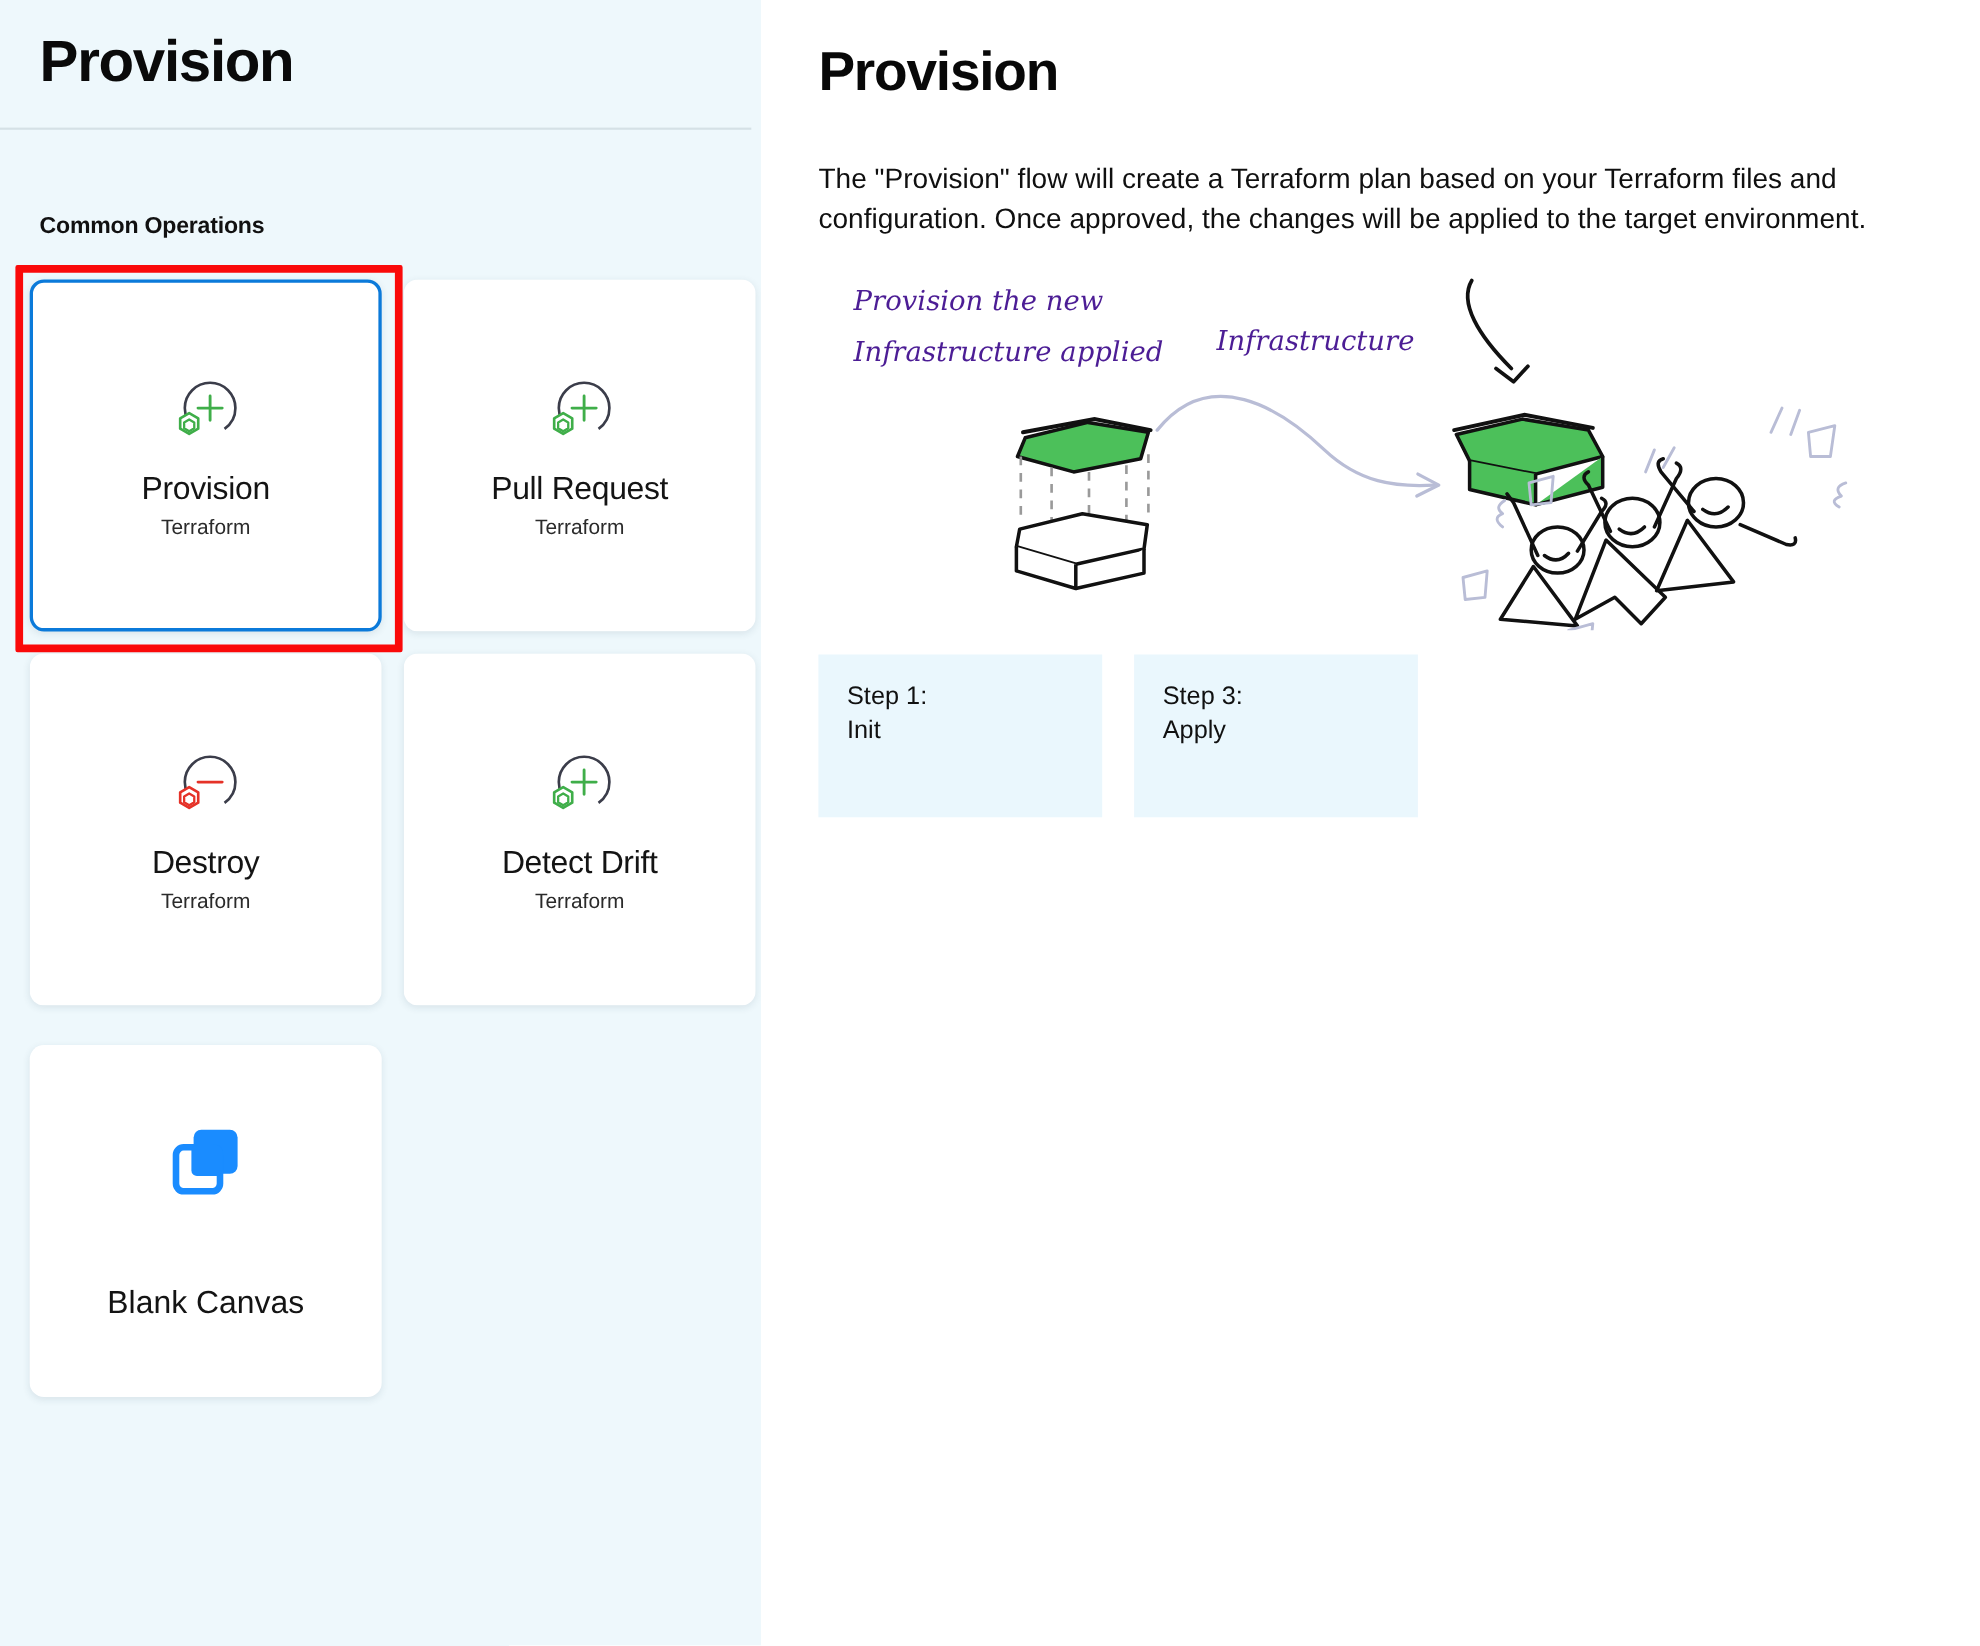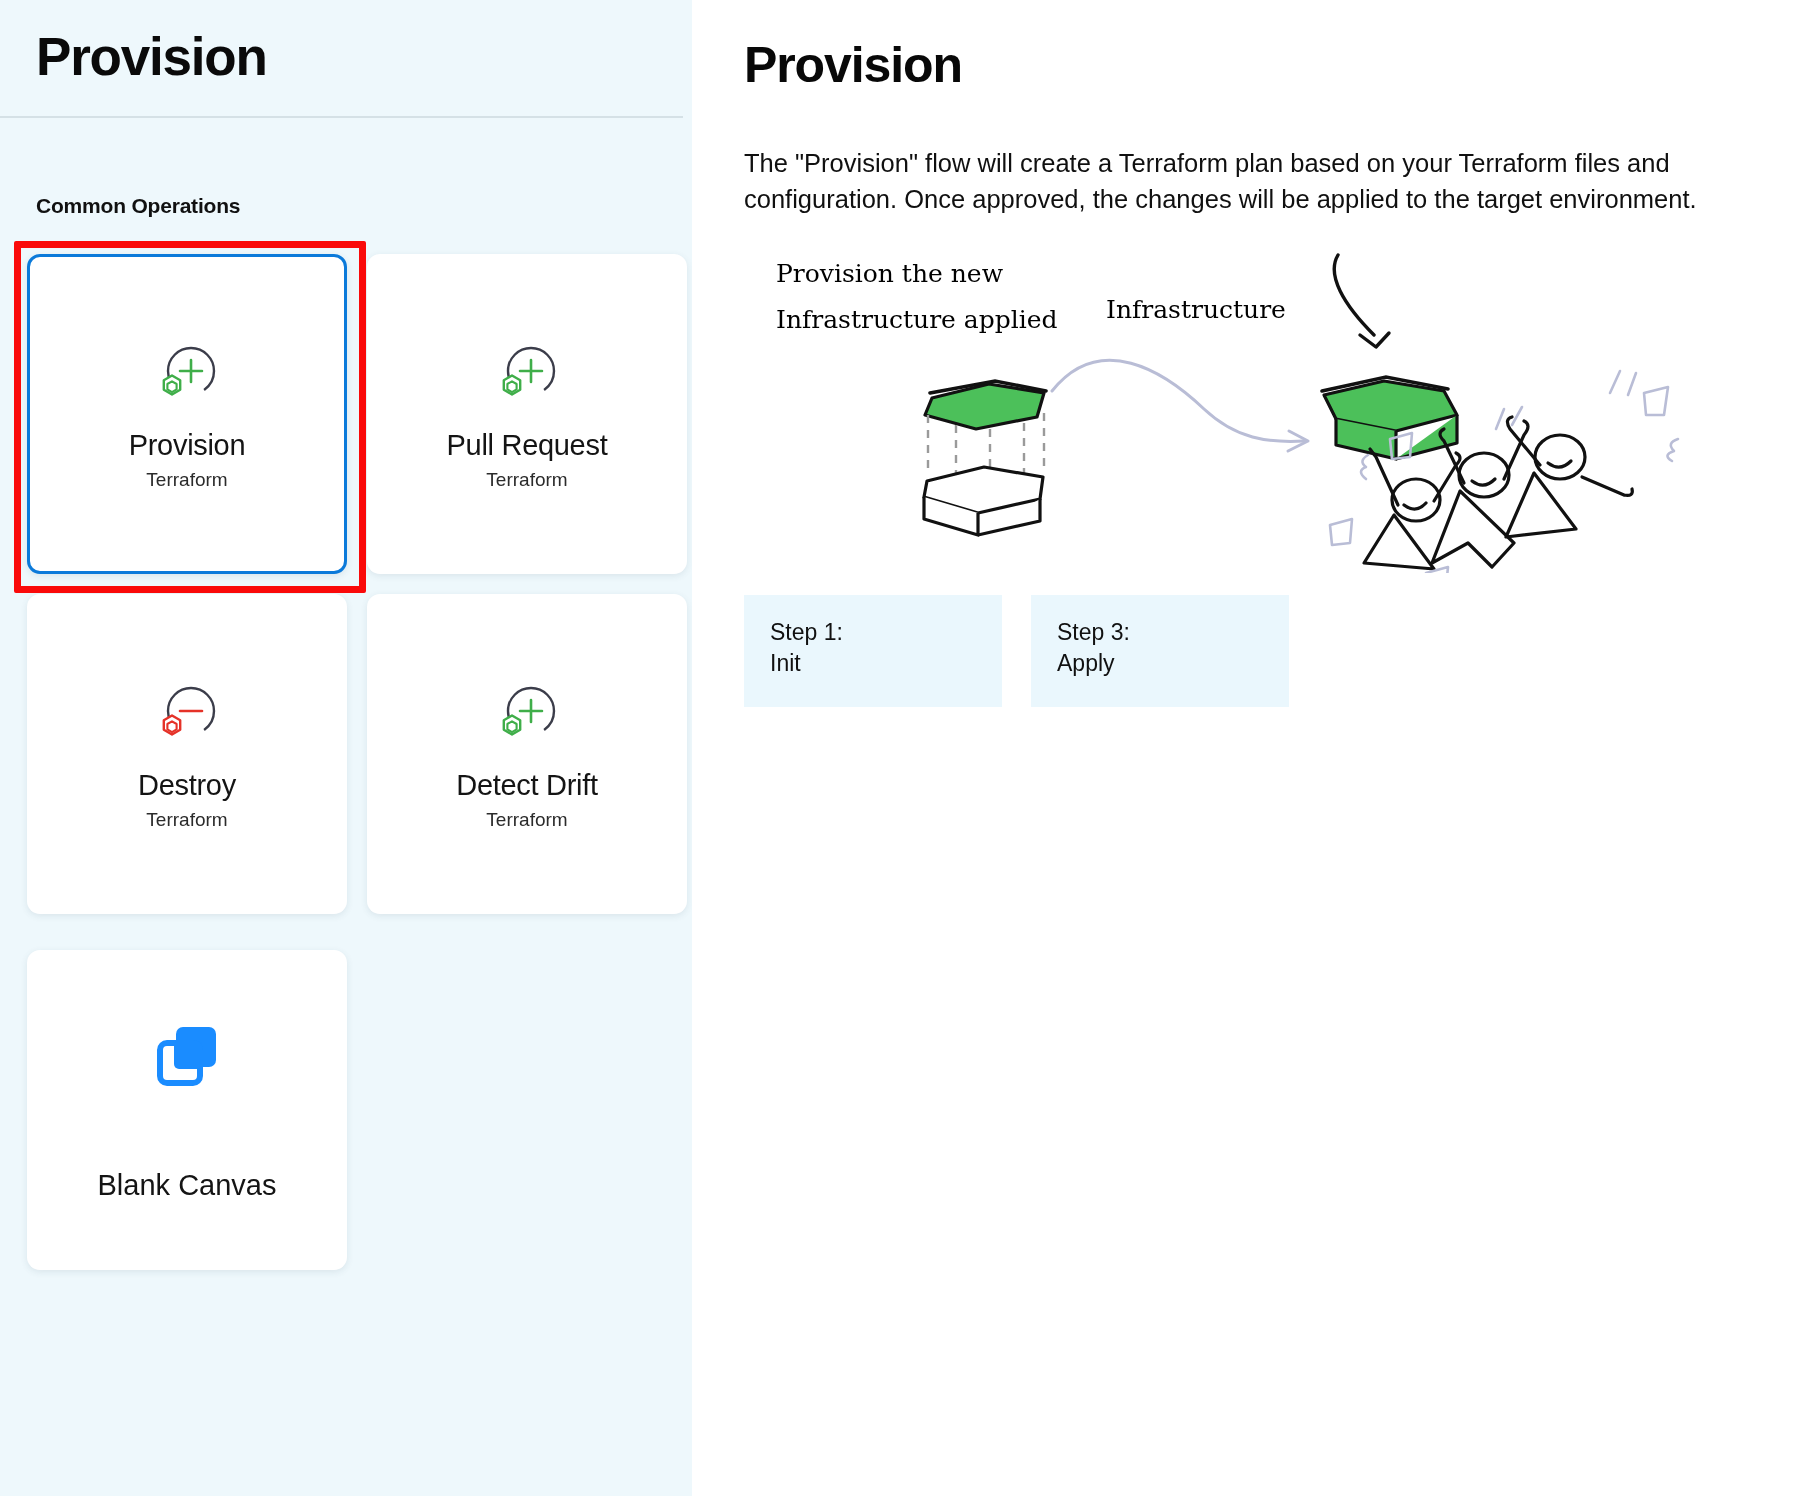--- a/index.html
+++ b/index.html
@@ -126,36 +126,37 @@
   }
   .illustration {
     margin-top: 26px;
     width: 1000px;
     height: 330px;
     position: relative;
   }
   .hand-label {
     position: absolute;
     font-family: "DejaVu Serif", serif;
+    font-style: italic;
     font-size: 25px;
-    color: #000000;
+    color: #4c1d95;
     white-space: nowrap;
   }
   .hand-label.l1 { left: 32px; top: 16px; }
   .hand-label.l2 { left: 32px; top: 62px; }
   .hand-label.l3 { left: 362px; top: 52px; }
 
   .steps {
     display: flex;
     gap: 29px;
     margin-top: 22px;
   }
   .step-box {
     width: 258px;
-    height: 112px;
+    height: 148px;
     background: #eaf7fd;
     padding: 22px 26px;
   }
   .step-line {
     font-size: 23px;
     color: #111;
     line-height: 1.35;
   }
 </style>
 </head>

